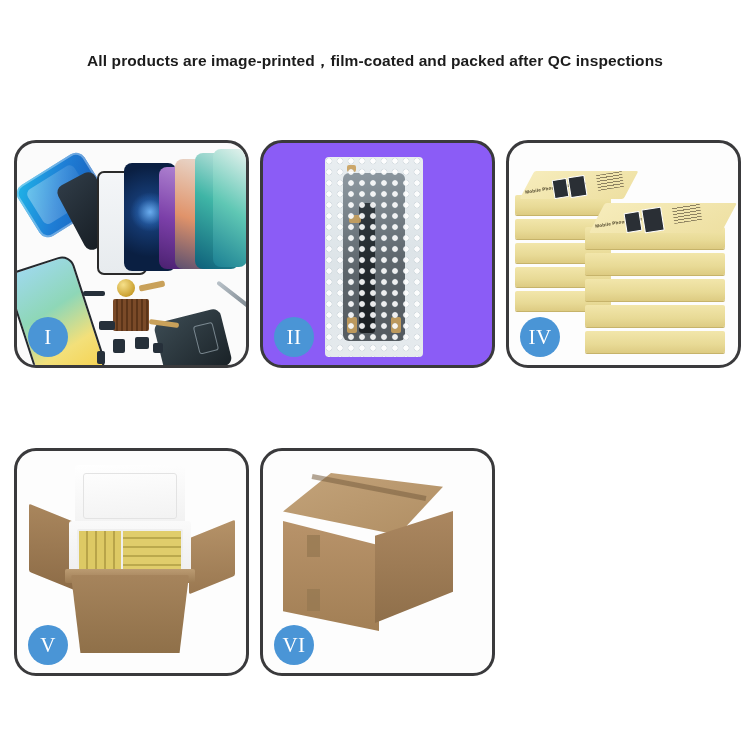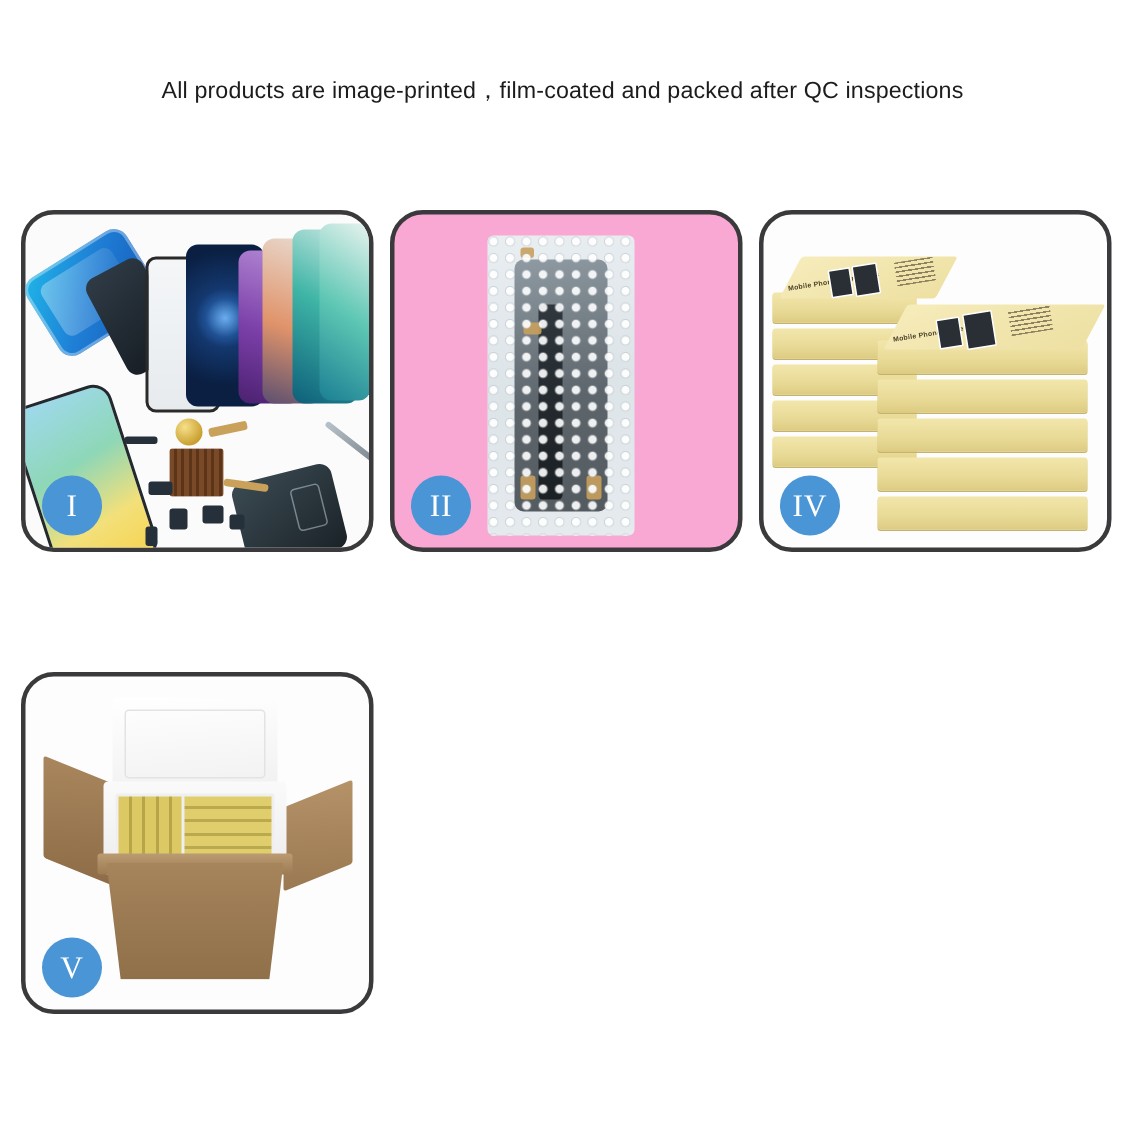--- a/index.html
+++ b/index.html
@@ -13,21 +13,21 @@
   .page{position:relative;width:750px;height:750px;box-sizing:border-box;}
 
   
   .header{text-align:center;padding-top:40px;}
   .title{
     font-size:35px;line-height:40px;font-weight:700;color:#111111;
     letter-spacing:1.6px;white-space:nowrap;
   }
   .subtitle{
     font-size:15.5px;line-height:20px;color:#1c1c1c;margin-top:11px;
-    letter-spacing:.1px;white-space:nowrap;font-weight:400;
+    letter-spacing:.1px;white-space:nowrap;font-weight:700;
   }
 
   
   .grid{
     position:absolute;left:14px;top:140px;
     width:726px;
     display:grid;
     grid-template-columns:repeat(3,235px);
     grid-template-rows:repeat(2,228px);
     column-gap:11px;row-gap:80px;
@@ -134,21 +134,21 @@
   }
   .chip{position:absolute;background:#26303a;border-radius:2px;}
   .flex-cable{position:absolute;background:#c9a15a;border-radius:2px;}
   .tweezer{
     position:absolute;left:196px;top:150px;width:42px;height:4px;
     background:linear-gradient(90deg,#b9c2c9,#7b858d);
     transform:rotate(38deg);border-radius:2px;
   }
 
   
-  .p2{background:#f9a8d4;}
+  .p2{background:#8b5cf6;}
   .bag{
     position:absolute;left:62px;top:14px;width:98px;height:200px;
     background:linear-gradient(170deg,#e9eef1 0%,#dde4e8 50%,#e6ebee 100%);
     border-radius:4px;
   }
   .bubbles{
     position:absolute;inset:0;
     background-image:
       radial-gradient(circle at 4px 4px,rgba(255,255,255,.95) 2.4px,rgba(160,175,185,.45) 3.1px,transparent 3.6px);
     background-size:11px 11px;
@@ -404,15 +404,26 @@
         <div class="v-inner">
           <div class="v-vert"></div>
           <div class="v-horz"></div>
         </div>
         <div class="v-rim"></div>
         <div class="v-body"></div>
       </div>
       <div class="badge">V</div>
     </div>
 
+    <div class="panel p6">
+      <div class="stage">
+        <div class="c-top"></div>
+        <div class="c-front"></div>
+        <div class="c-side"></div>
+        <div class="c-seam"></div>
+        <div class="c-tape1"></div>
+        <div class="c-tape2"></div>
+      </div>
+      <div class="badge">VI</div>
+    </div>
 
   </div>
 </div>
 
 </body></html>

